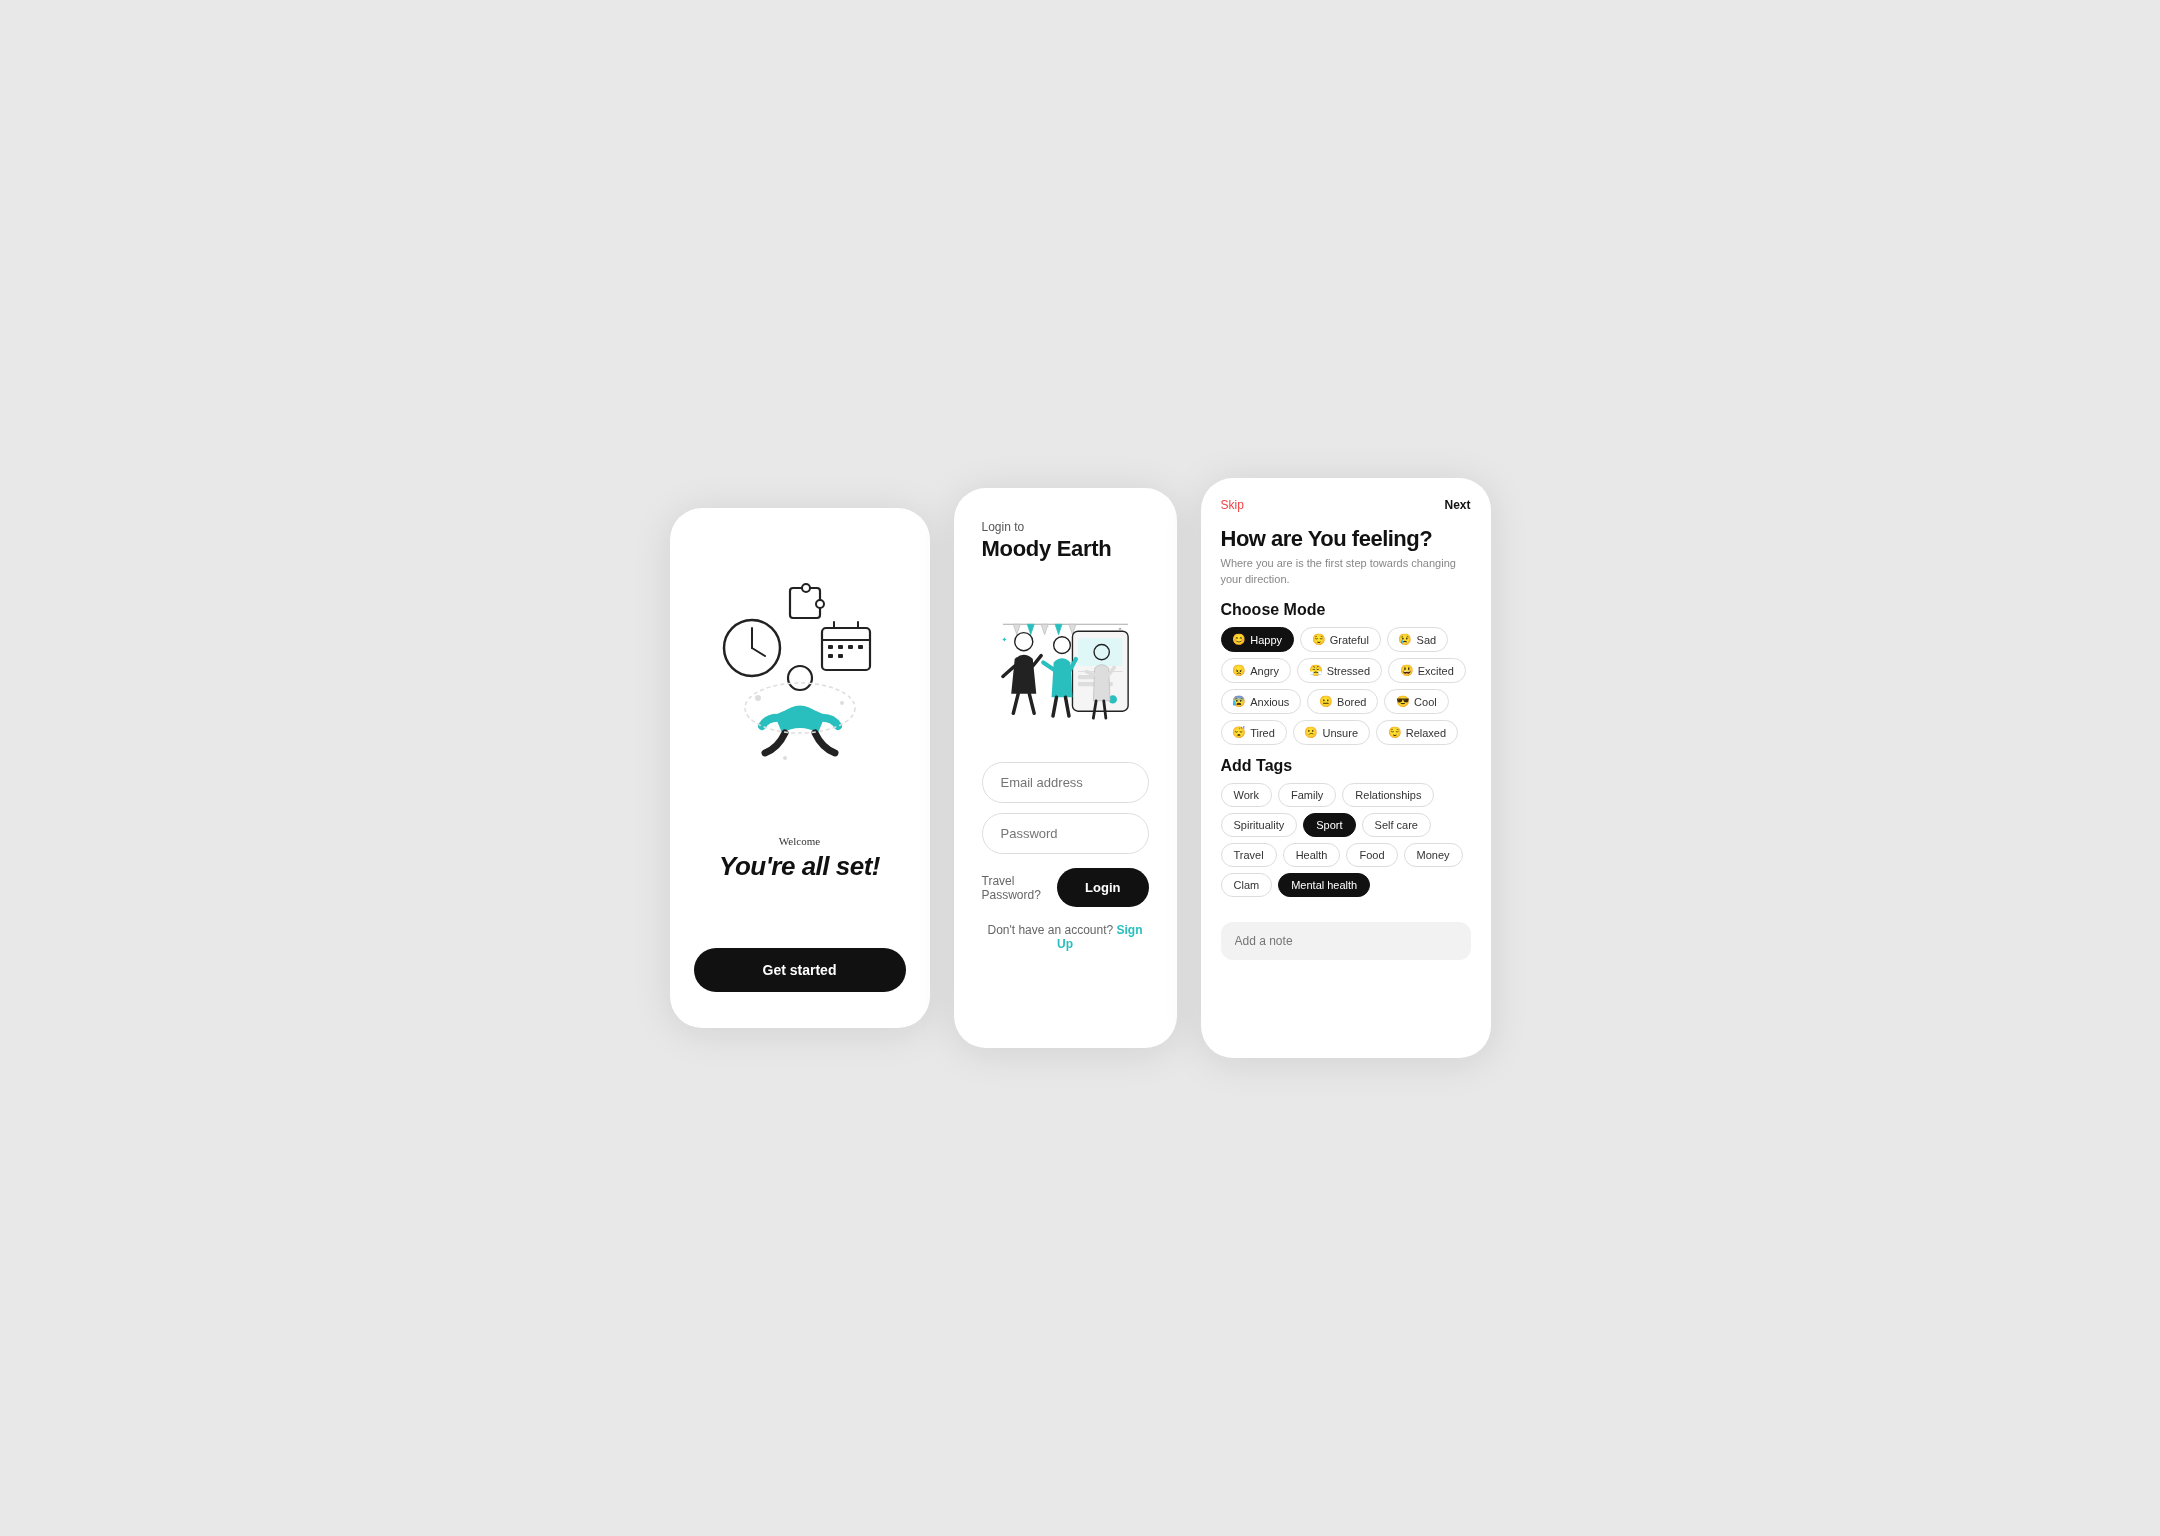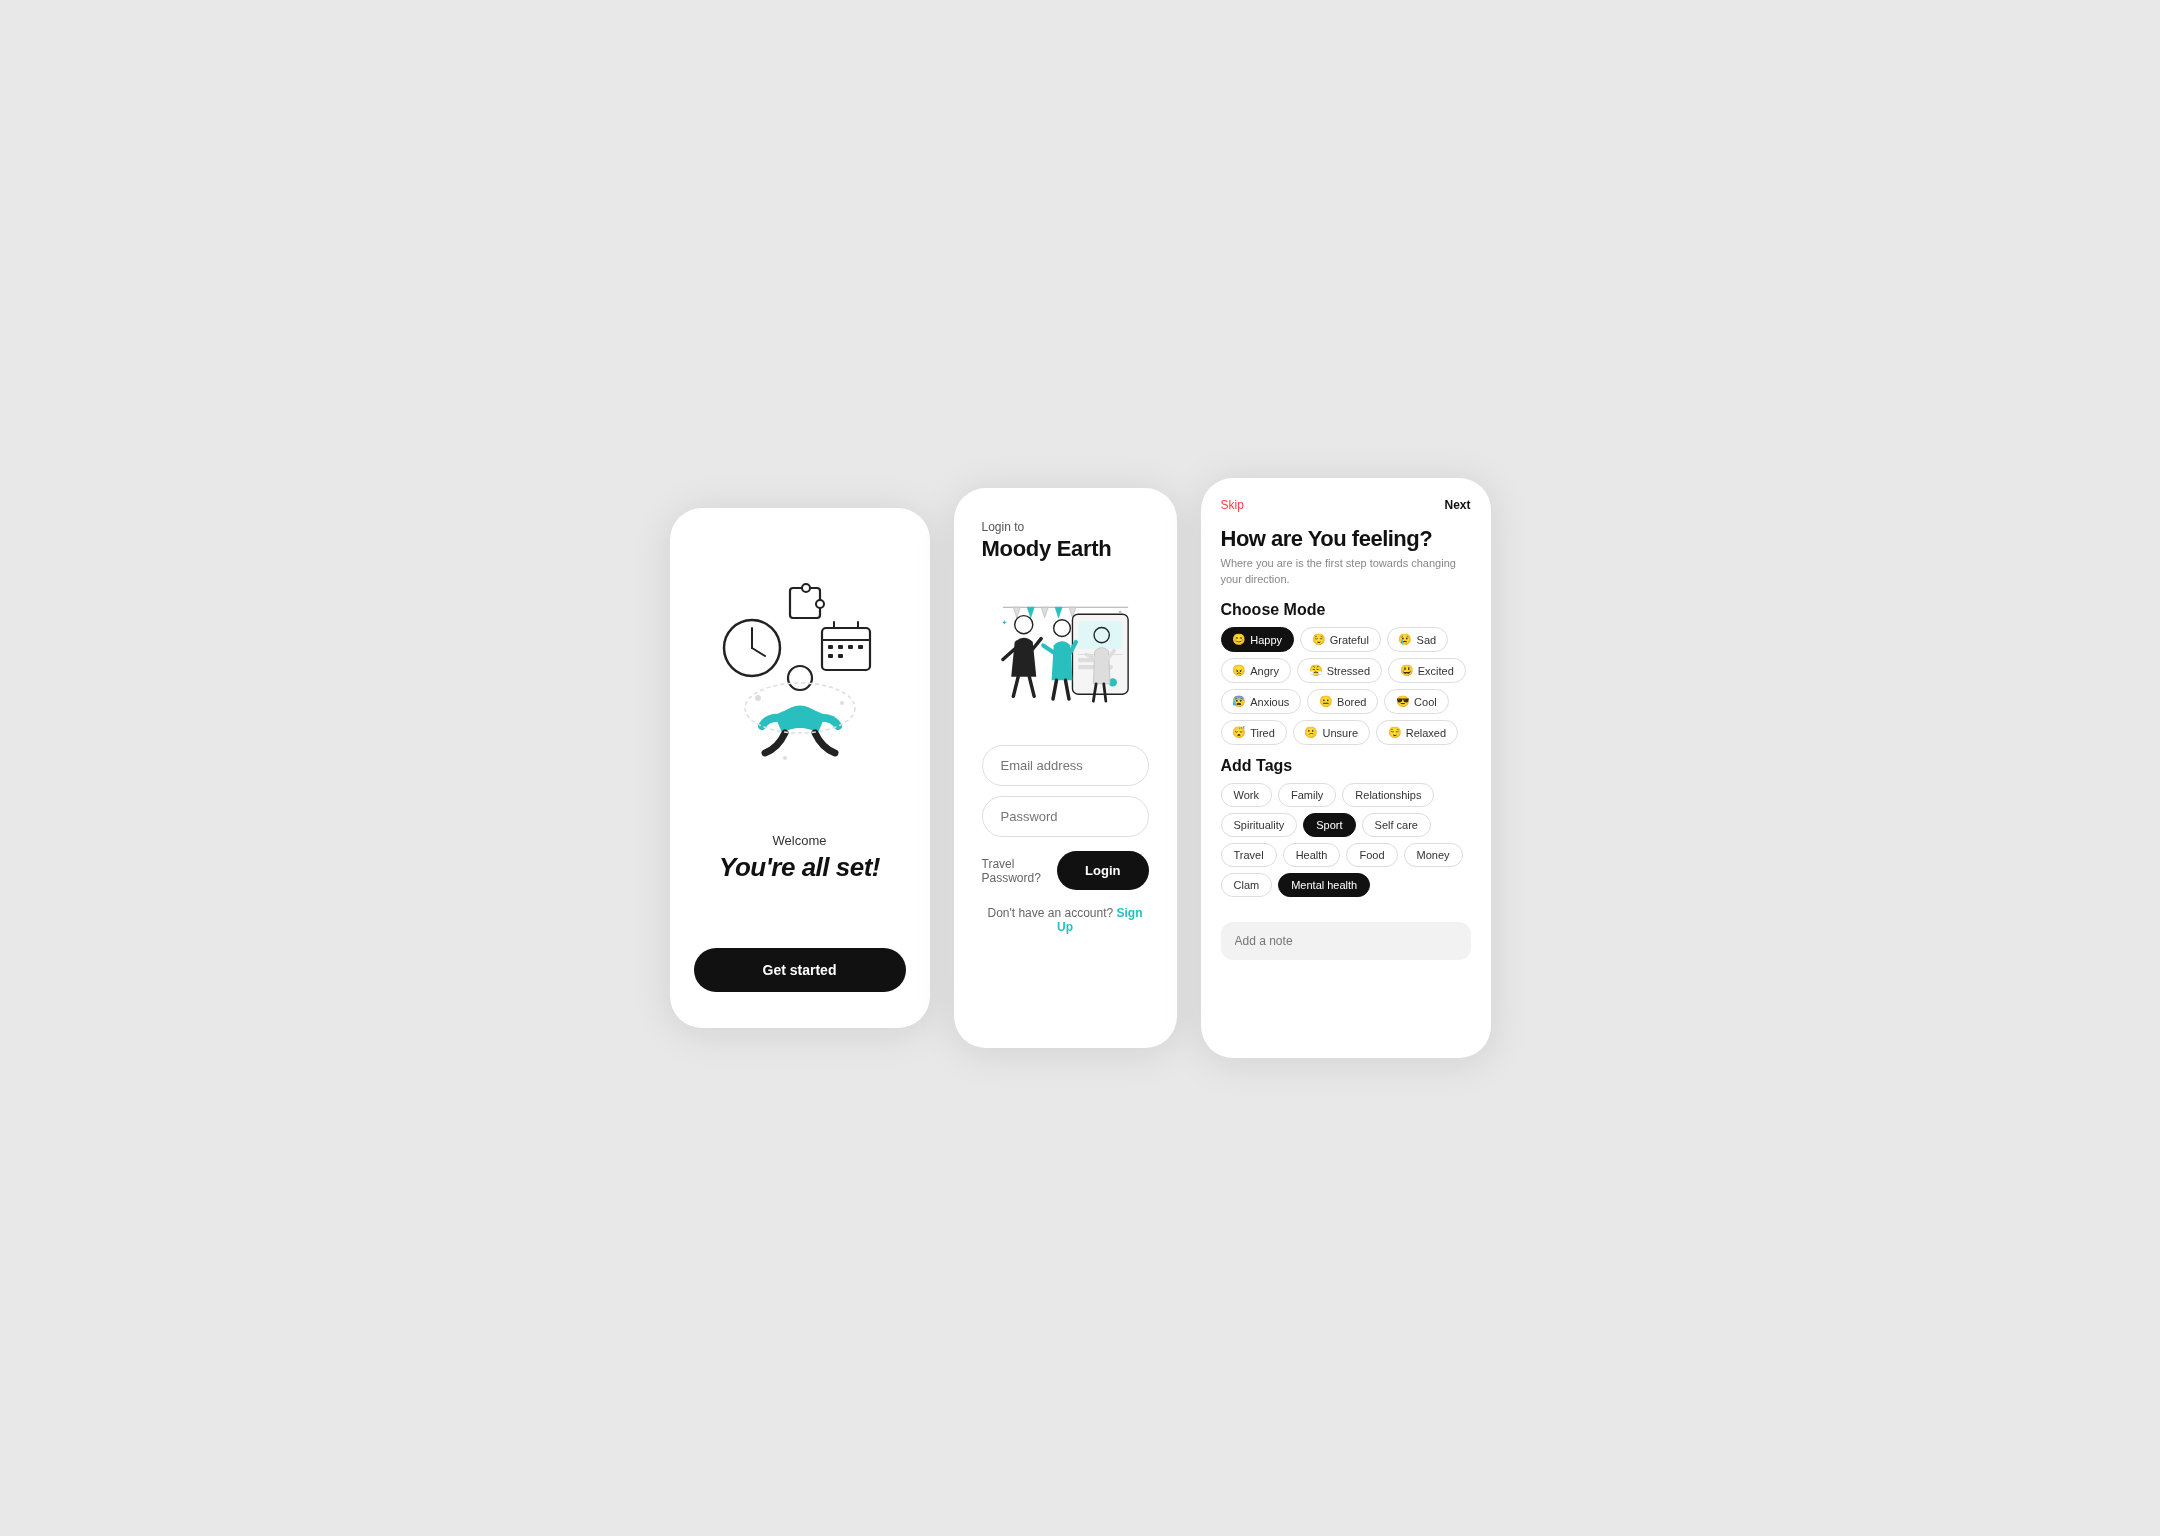--- a/index.html
+++ b/index.html
@@ -59,24 +59,25 @@
     }
     .welcome-text {
       text-align: center;
       flex: 1;
       display: flex;
       flex-direction: column;
       align-items: center;
       justify-content: center;
     }
     .welcome-label {
-      font-size: 13px;
+      font-size: 11px;
       font-weight: 400;
       color: #333;
       margin-bottom: 4px;
+      font-family: Liberation Serif, serif;
     }
     .welcome-title {
       font-size: 26px;
       font-weight: 800;
       color: #111;
       font-style: italic;
       letter-spacing: -0.5px;
     }
     .btn-black {
       background: #111;
@@ -93,21 +94,21 @@
     
     .login-subtitle {
       font-size: 12px;
       color: #555;
       margin-bottom: 2px;
     }
     .login-title {
       font-size: 22px;
       font-weight: 800;
       color: #111;
-      margin-bottom: 7px;
+      margin-bottom: 24px;
       letter-spacing: -0.3px;
     }
     .login-illustration {
       width: 100%;
       height: 160px;
       margin-bottom: 16px;
       display: flex;
       align-items: center;
       justify-content: center;
     }

